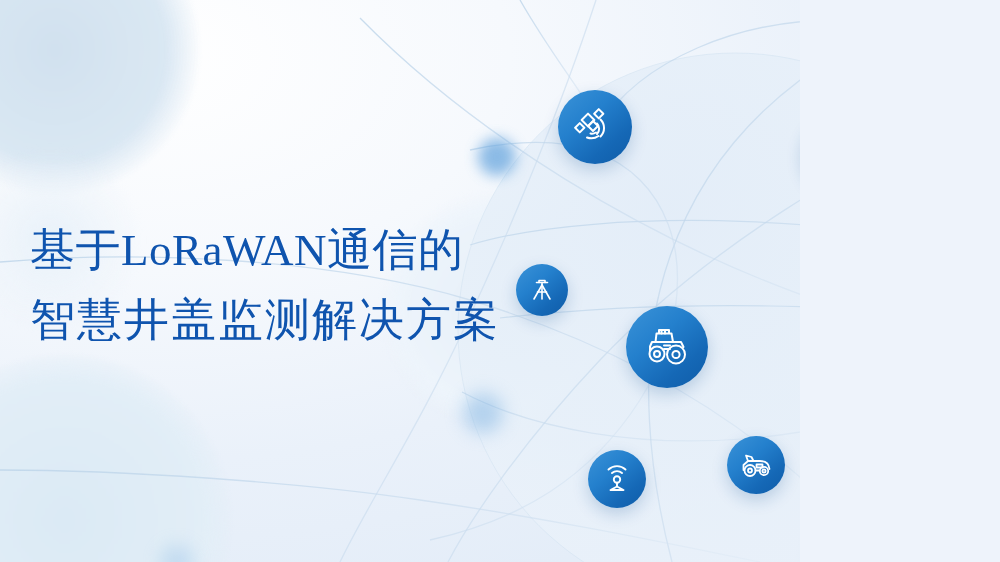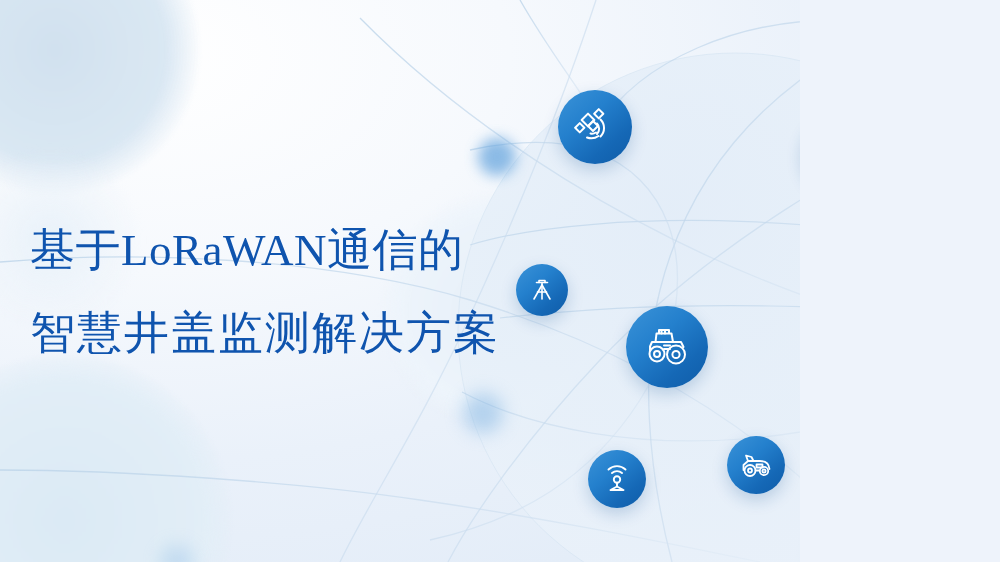--- a/index.html
+++ b/index.html
@@ -45,21 +45,21 @@
   
   #art{position:absolute;left:0;top:0;width:1000px;height:562px;pointer-events:none;}
 
   
   .headline{
     position:absolute;left:30px;top:222px;width:560px;
     font-family:"Liberation Serif","DejaVu Serif",serif;
     color:#0f54ae;line-height:1.28;letter-spacing:.5px;
   }
   .headline .line{display:block;font-size:45px;font-weight:400;white-space:nowrap;}
-  .headline .line2{margin-top:28px;letter-spacing:2px;font-family:Liberation Mono, monospace;}
+  .headline .line2{margin-top:12px;letter-spacing:2px;}
 
   
   .node{
     position:absolute;border-radius:50%;
     background:linear-gradient(140deg,#3b93d8 0%,#2480cd 38%,#1568b6 72%,#0f5ca8 100%);
     box-shadow:0 6px 16px rgba(20,82,150,.22);
     display:flex;align-items:center;justify-content:center;
   }
   .node svg{display:block;}
   .node svg *{stroke:#ffffff;fill:none;stroke-linecap:round;stroke-linejoin:round;}

